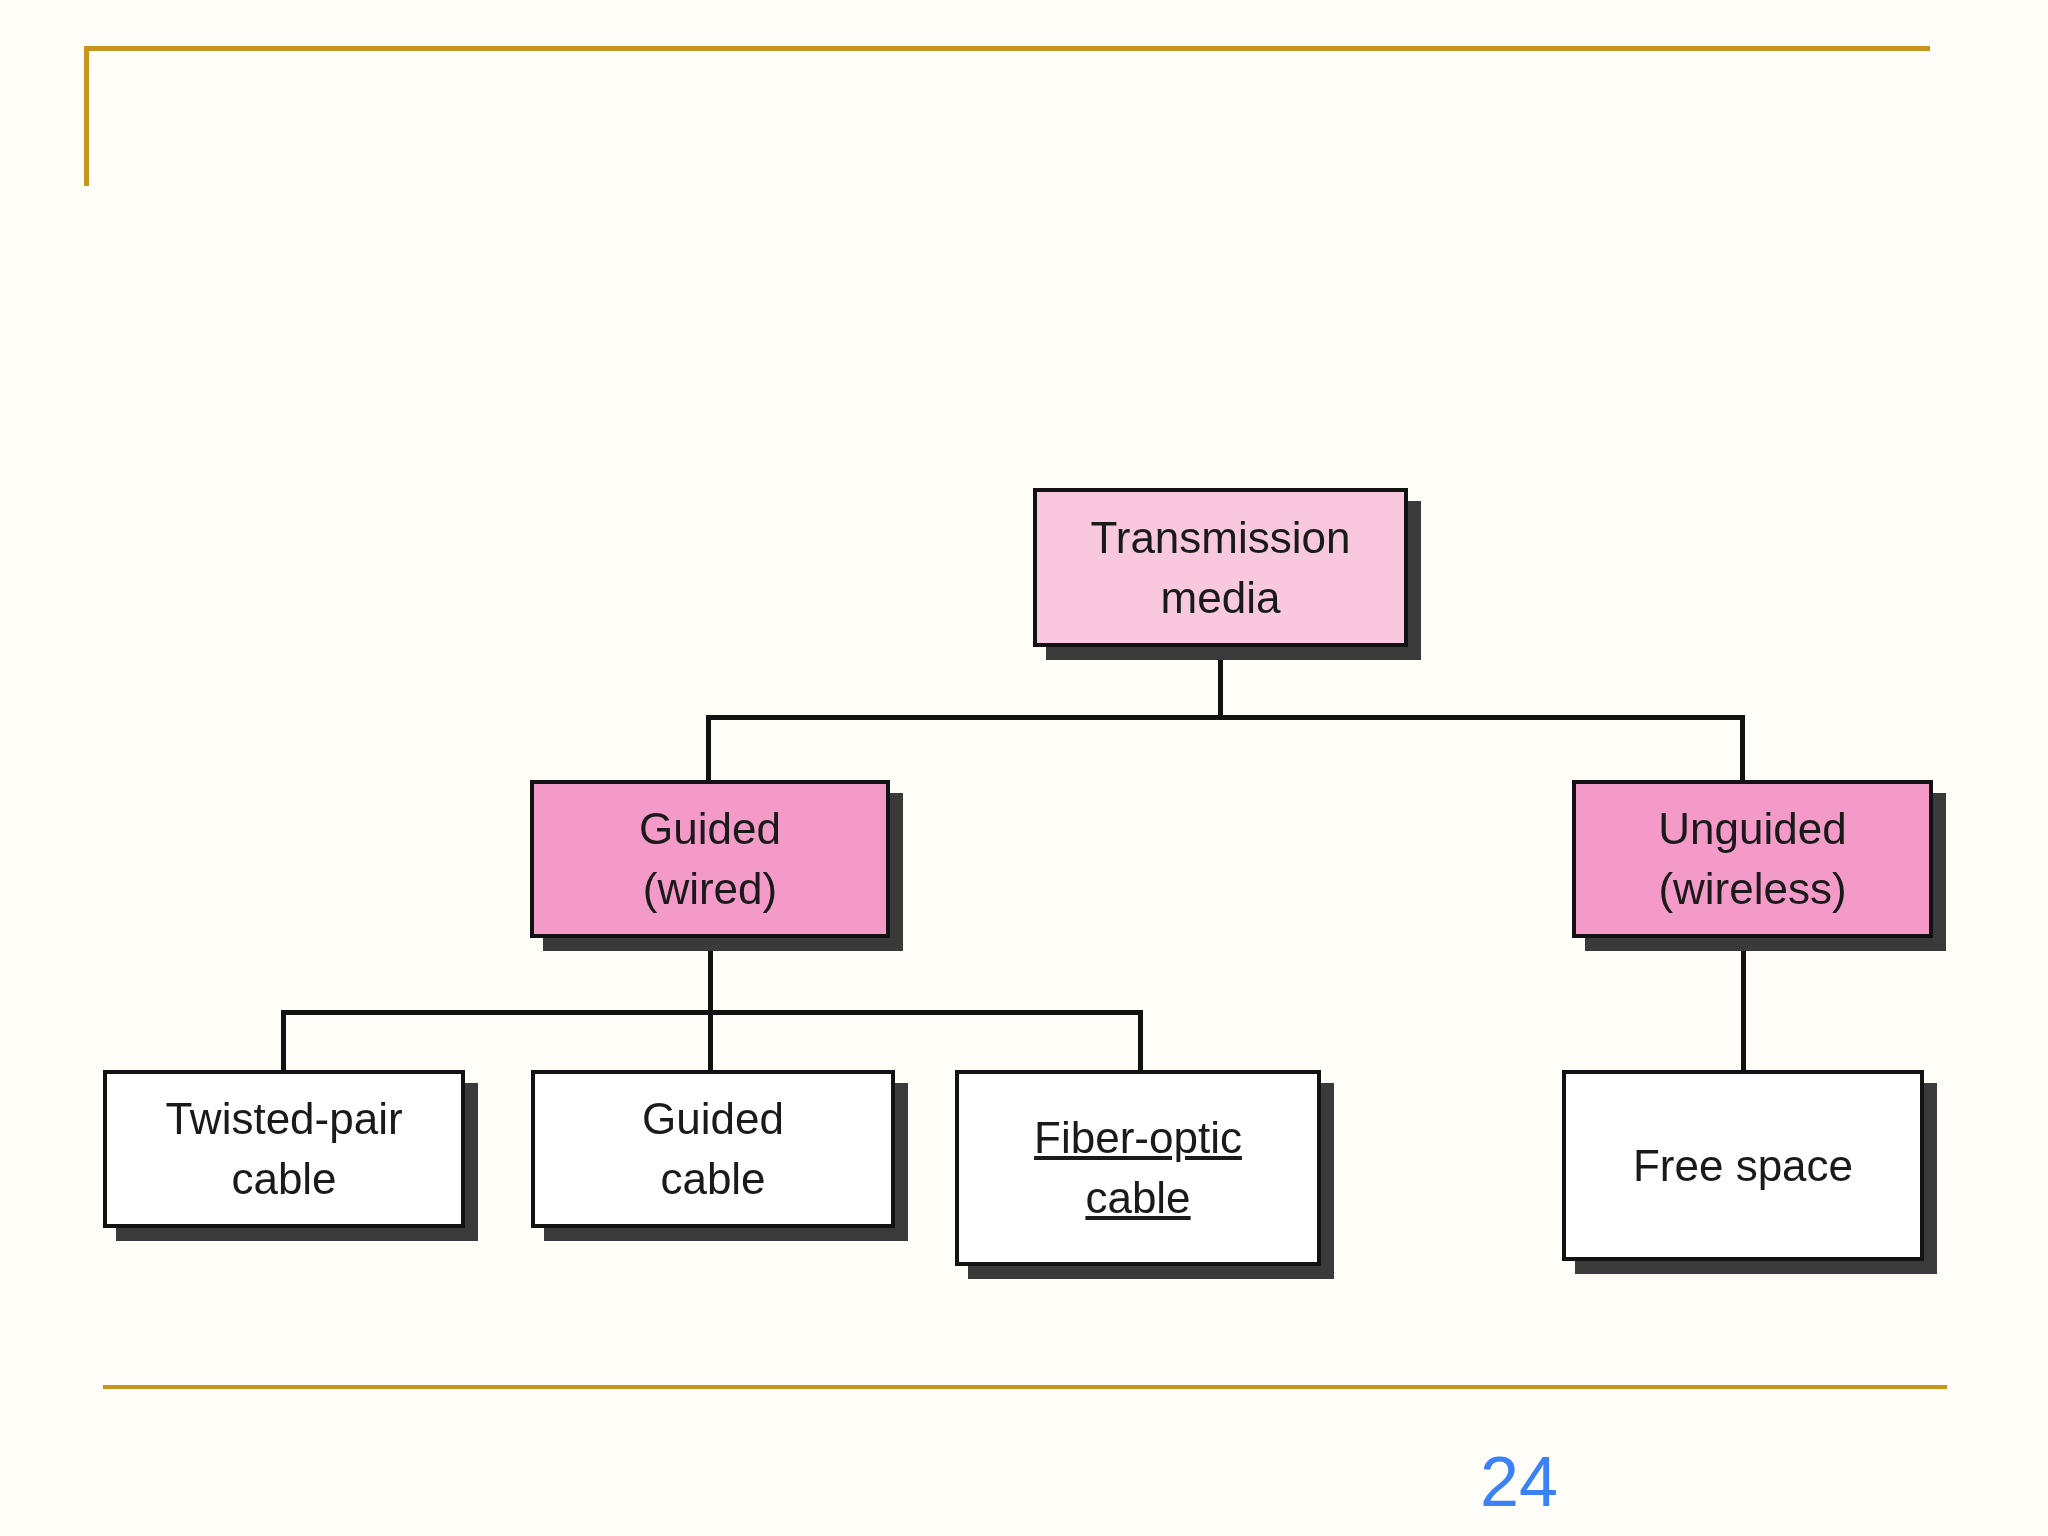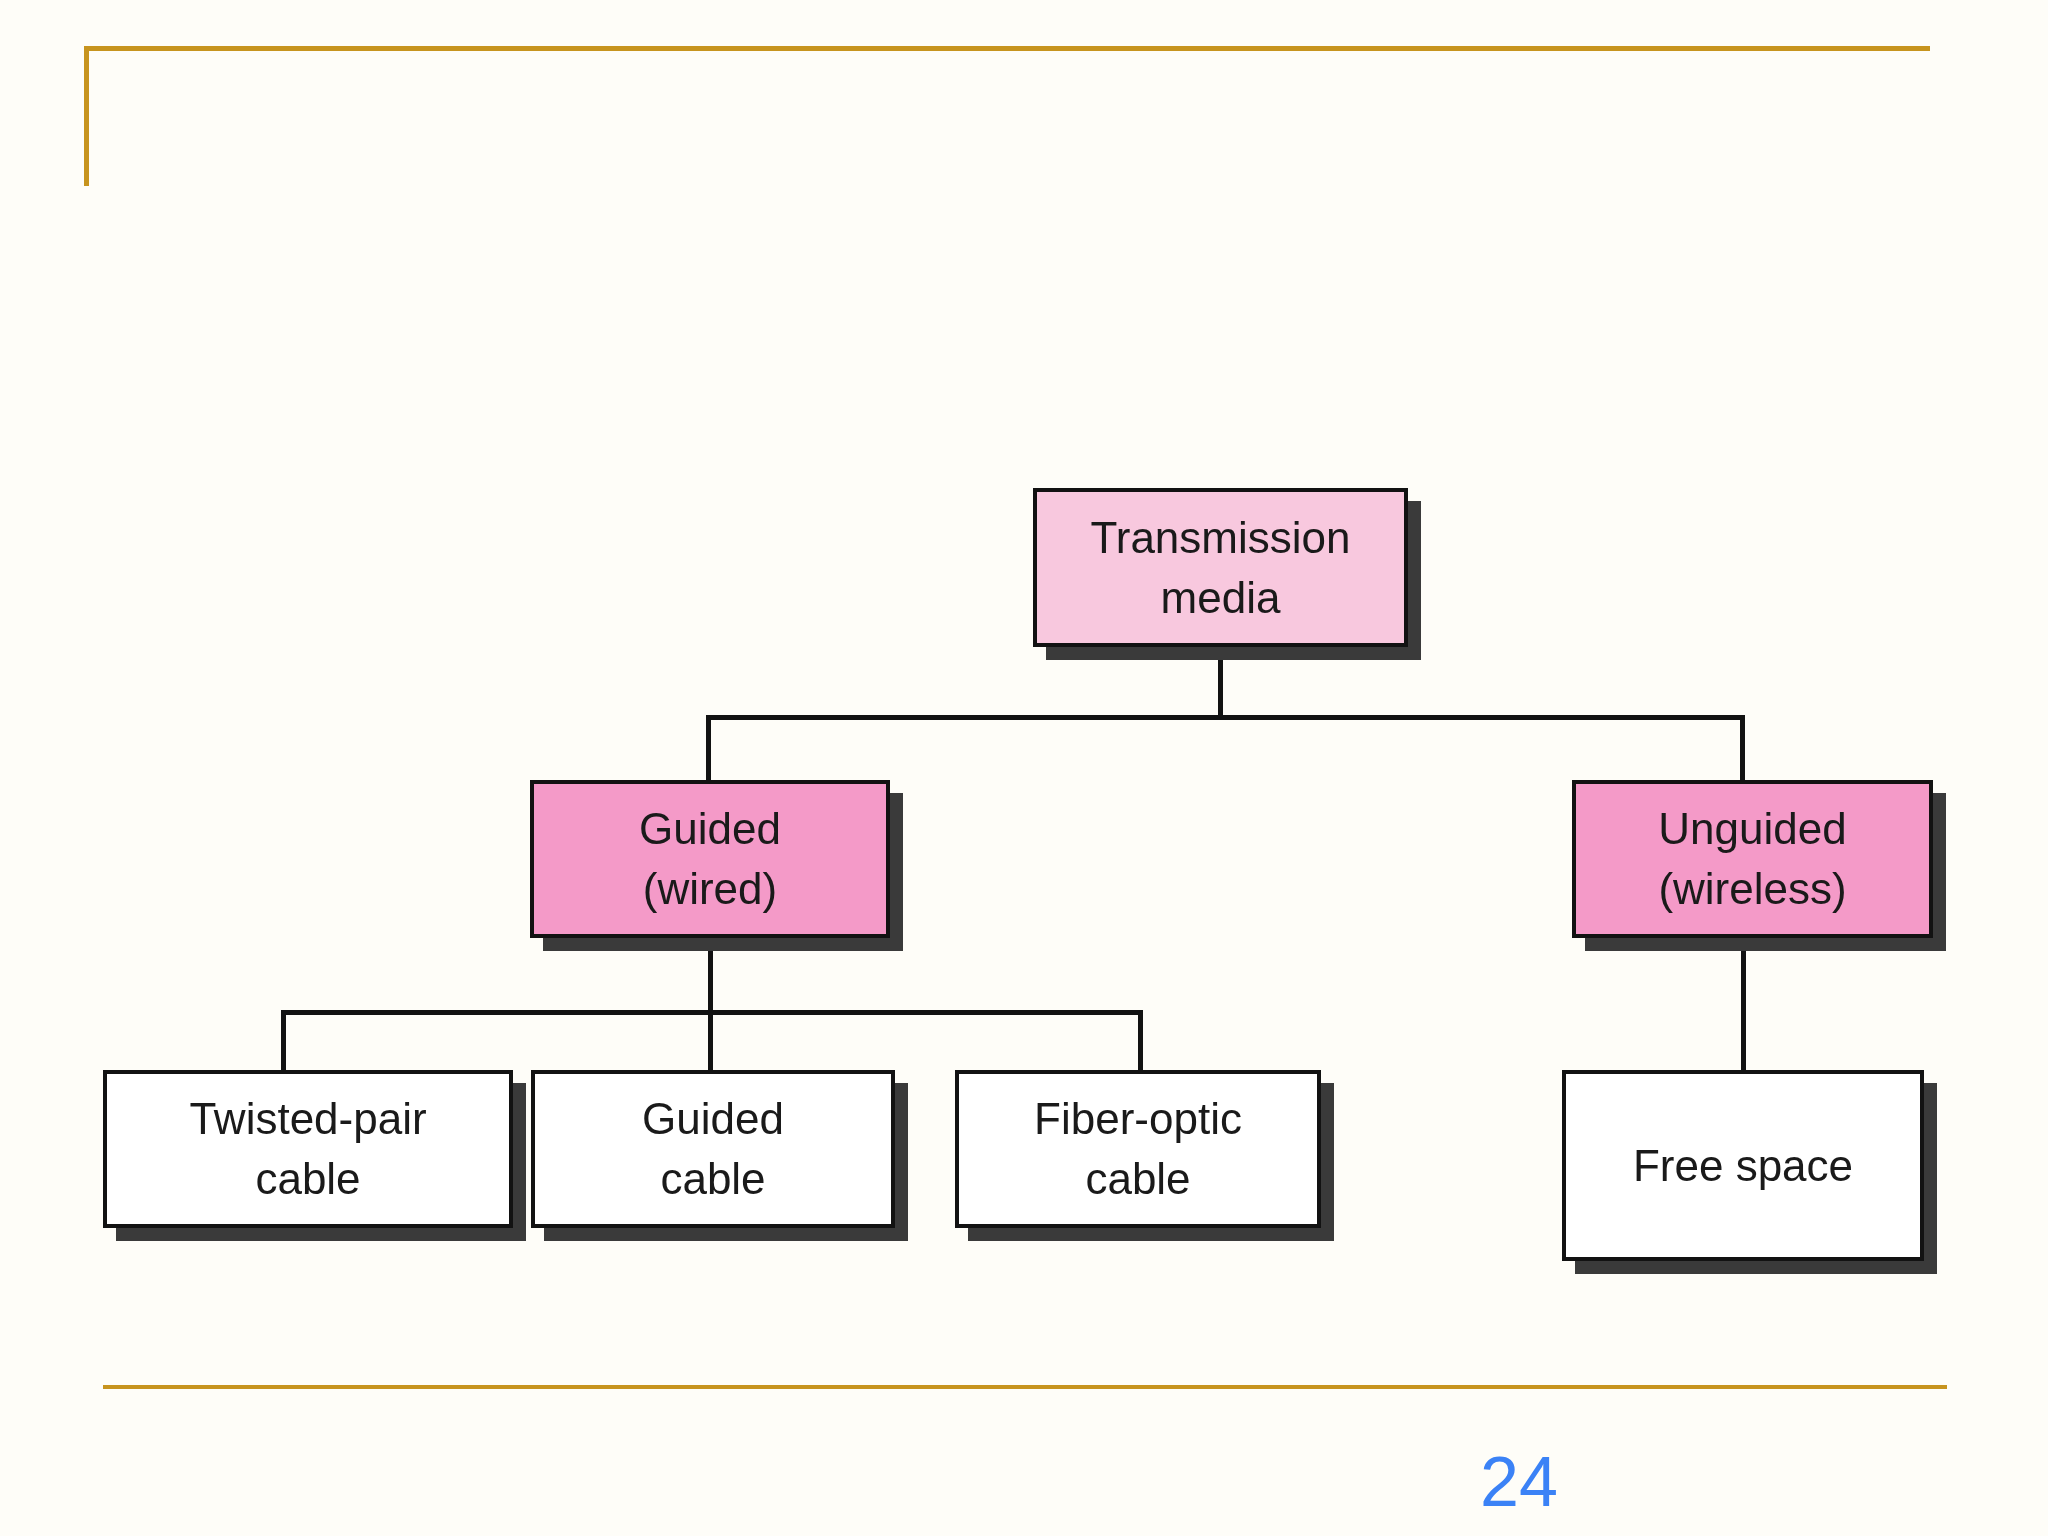--- a/index.html
+++ b/index.html
@@ -94,31 +94,31 @@
     <div class="node node-pink" style="left:530px; top:780px; width:360px; height:158px;">
       <div class="node-line">Guided</div>
       <div class="node-line">(wired)</div>
     </div>
 
     <div class="node node-pink" style="left:1572px; top:780px; width:361px; height:158px;">
       <div class="node-line">Unguided</div>
       <div class="node-line">(wireless)</div>
     </div>
 
-    <div class="node node-white" style="left:103px; top:1070px; width:410px; height:158px;">
+    <div class="node node-white" style="left:103px; top:1070px; width:362px; height:158px;">
       <div class="node-line">Twisted-pair</div>
       <div class="node-line">cable</div>
     </div>
 
     <div class="node node-white" style="left:531px; top:1070px; width:364px; height:158px;">
       <div class="node-line">Guided</div>
       <div class="node-line">cable</div>
     </div>
 
-    <div class="node node-white" style="left:955px; top:1070px; width:366px; height:158px;">
+    <div class="node node-white" style="left:955px; top:1070px; width:366px; height:196px;text-decoration:underline;">
       <div class="node-line">Fiber-optic</div>
       <div class="node-line">cable</div>
     </div>
 
     <div class="node node-white" style="left:1562px; top:1070px; width:362px; height:191px;">
       <div class="node-line">Free space</div>
 
     </div>
 
   </div>

